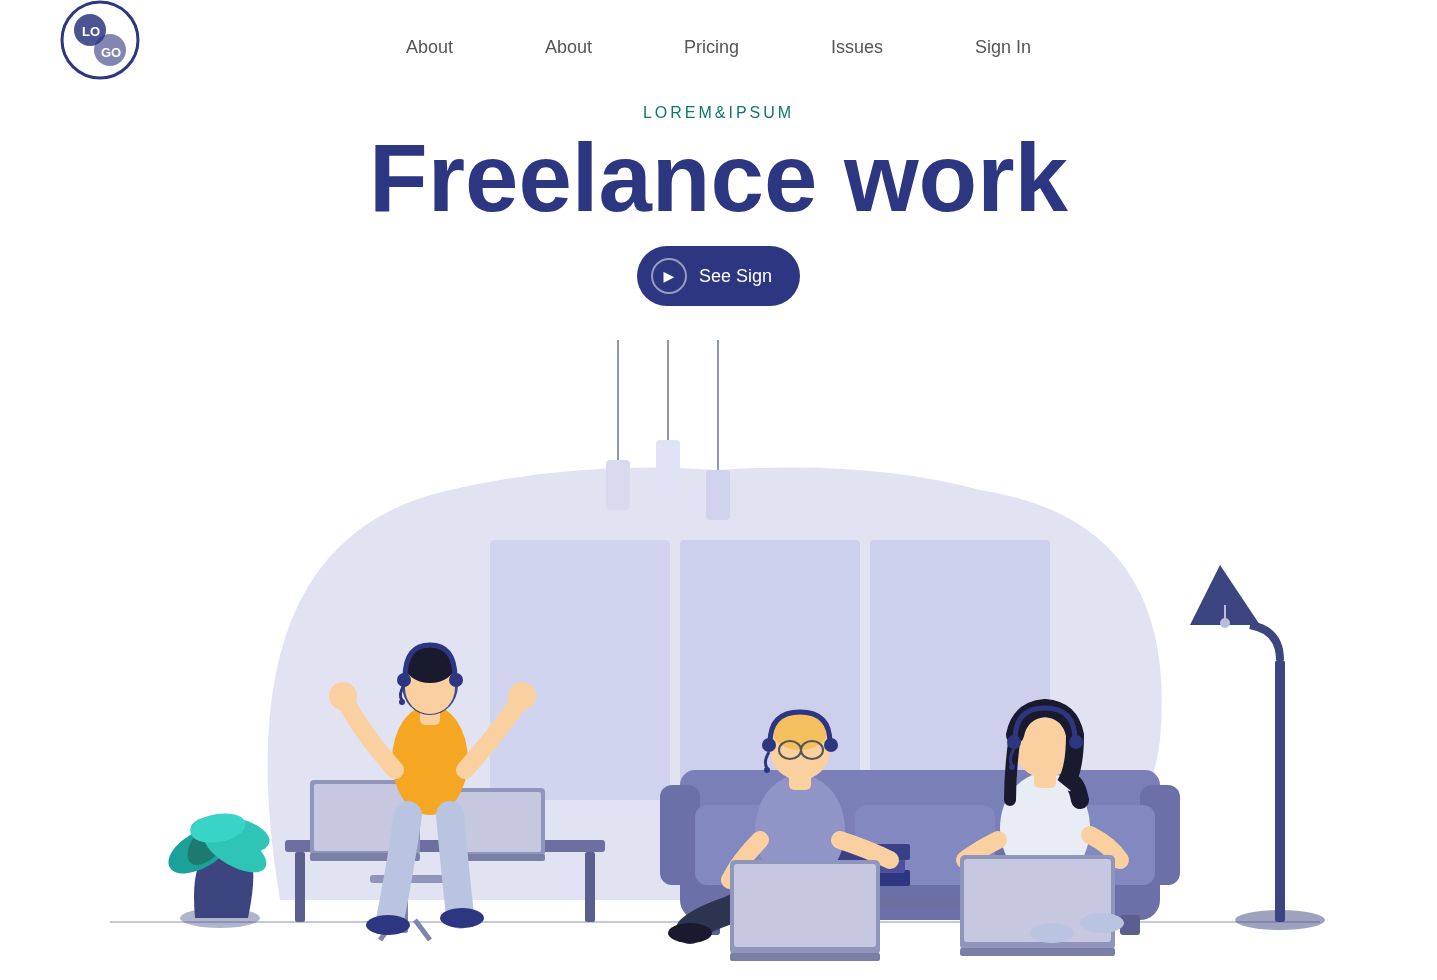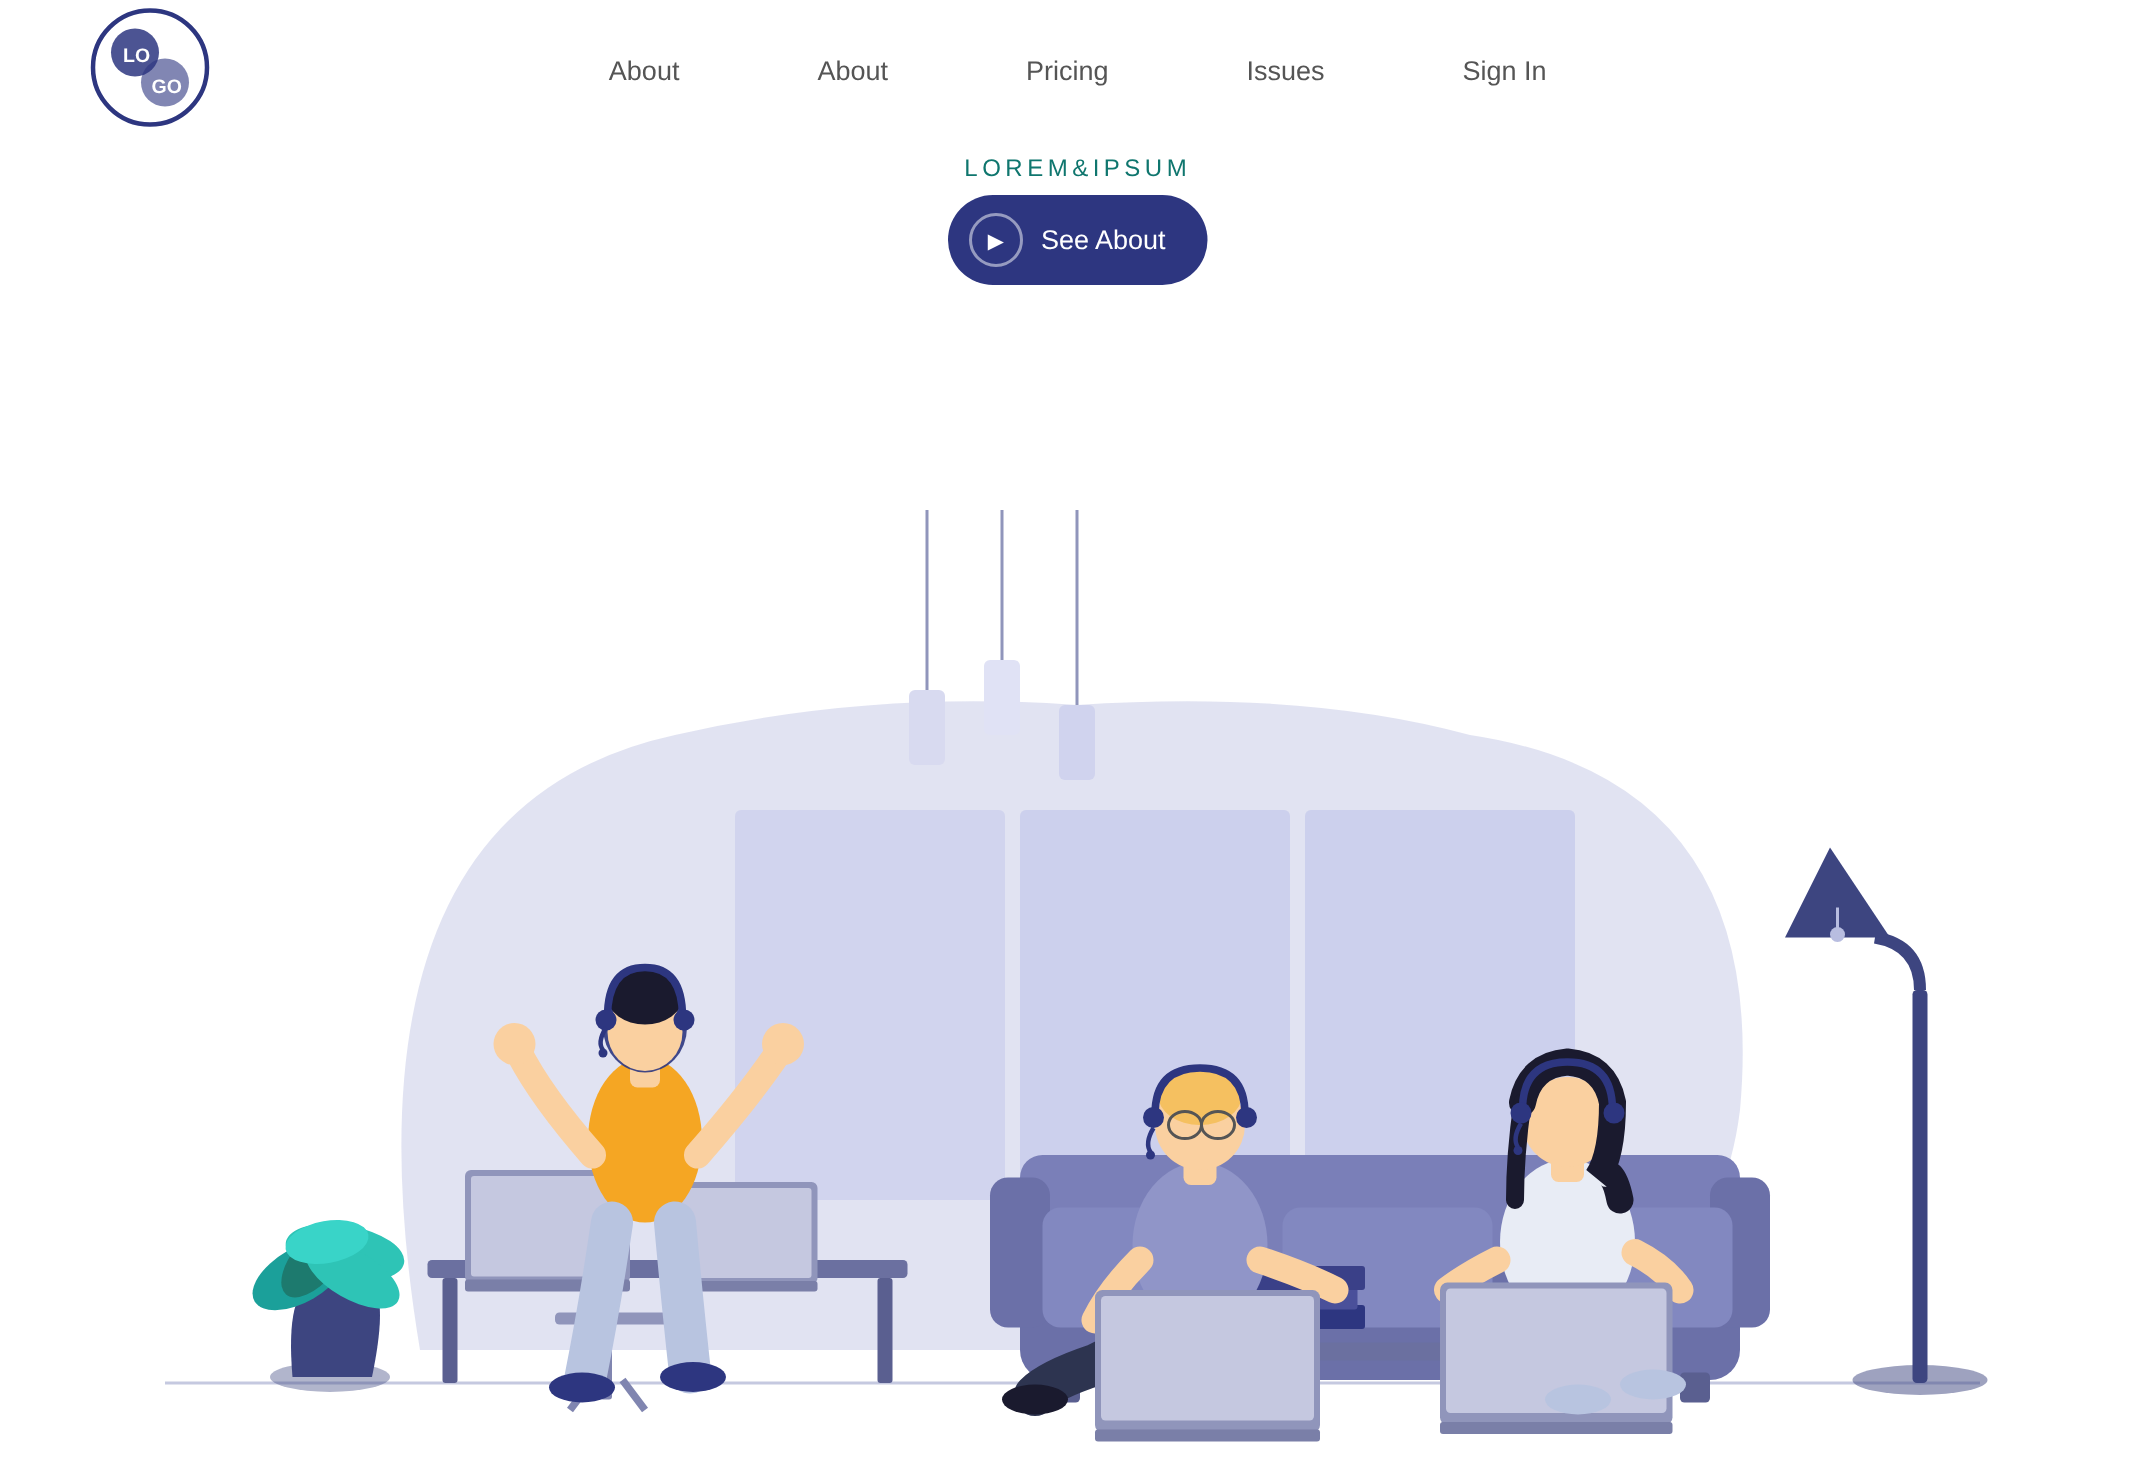--- a/index.html
+++ b/index.html
@@ -8,22 +8,21 @@
       height: 980px;
       font-family: 'Segoe UI', Arial, sans-serif;
       background: #ffffff;
       overflow: hidden;
       position: relative;
     }
 
     
     .header {
       display: flex;
-      align-items: center;
-      padding: 14px 60px;
+      padding: 0 60px;
       height: 94px;
       position: relative;
       z-index: 10;
     }
     .logo {
       width: 80px;
       height: 80px;
       flex-shrink: 0;
     }
     .nav {
@@ -144,23 +143,24 @@
     <span class="nav-item">About</span>
     <span class="nav-item">Pricing</span>
     <span class="nav-item">Issues</span>
     <span class="nav-item">Sign In</span>
   </nav>
 
 </header>
 
 <div class="hero-text">
   <p class="hero-subtitle">LOREM&amp;IPSUM</p>
+  <h1 class="hero-title">Freelance work</h1>
   <button class="see-more-btn">
     <span class="play-circle">▶</span>
-    <span>See About</span>
+    <span>See Sign</span>
   </button>
 </div>
 
 <div class="illustration">
   <svg width="1437" height="640" viewBox="0 0 1437 640" xmlns="http://www.w3.org/2000/svg">
 
     <path d="M280,560 Q220,200 450,150 Q580,120 718,130 Q870,120 980,150 Q1180,180 1160,400 Q1140,560 950,560 Z" fill="#d4d7ec" opacity="0.7"></path>
 
     <rect x="680" y="200" width="180" height="260" rx="4" fill="#b8bde8" opacity="0.5"></rect>
     <rect x="870" y="200" width="180" height="260" rx="4" fill="#b8bde8" opacity="0.5"></rect>

